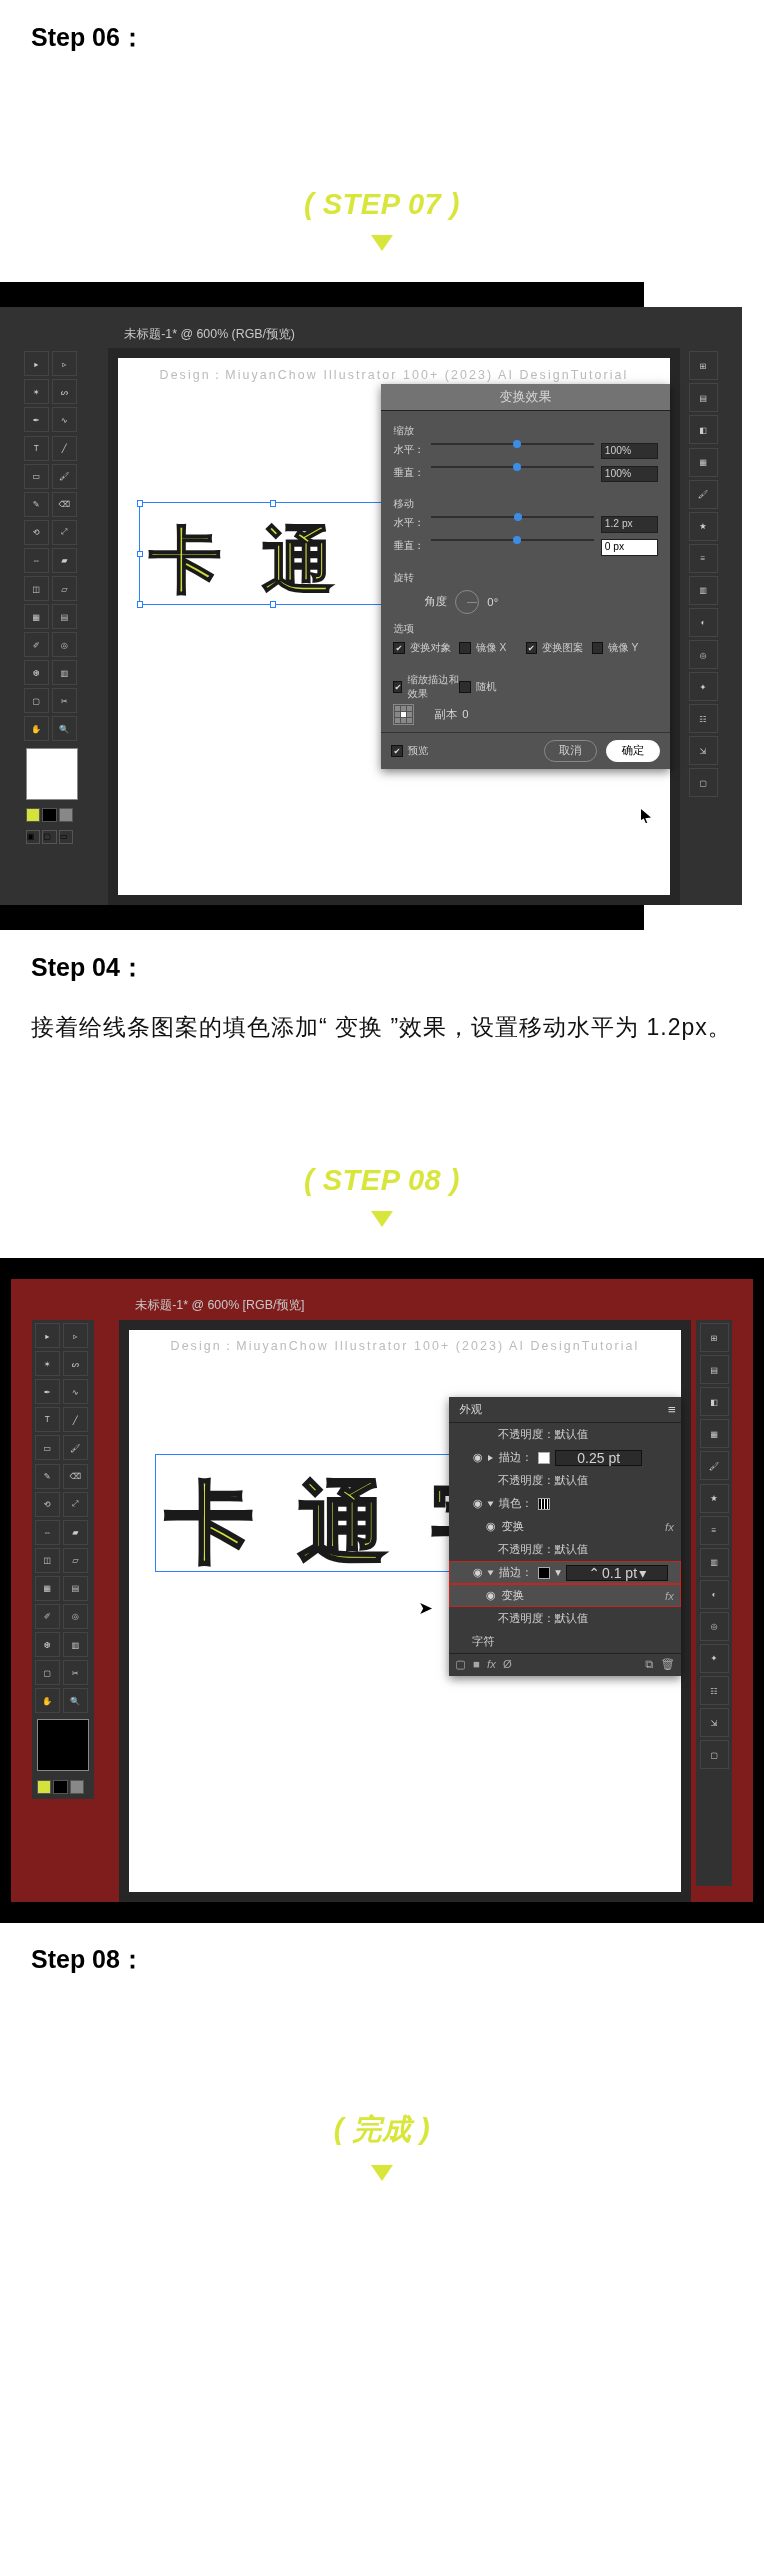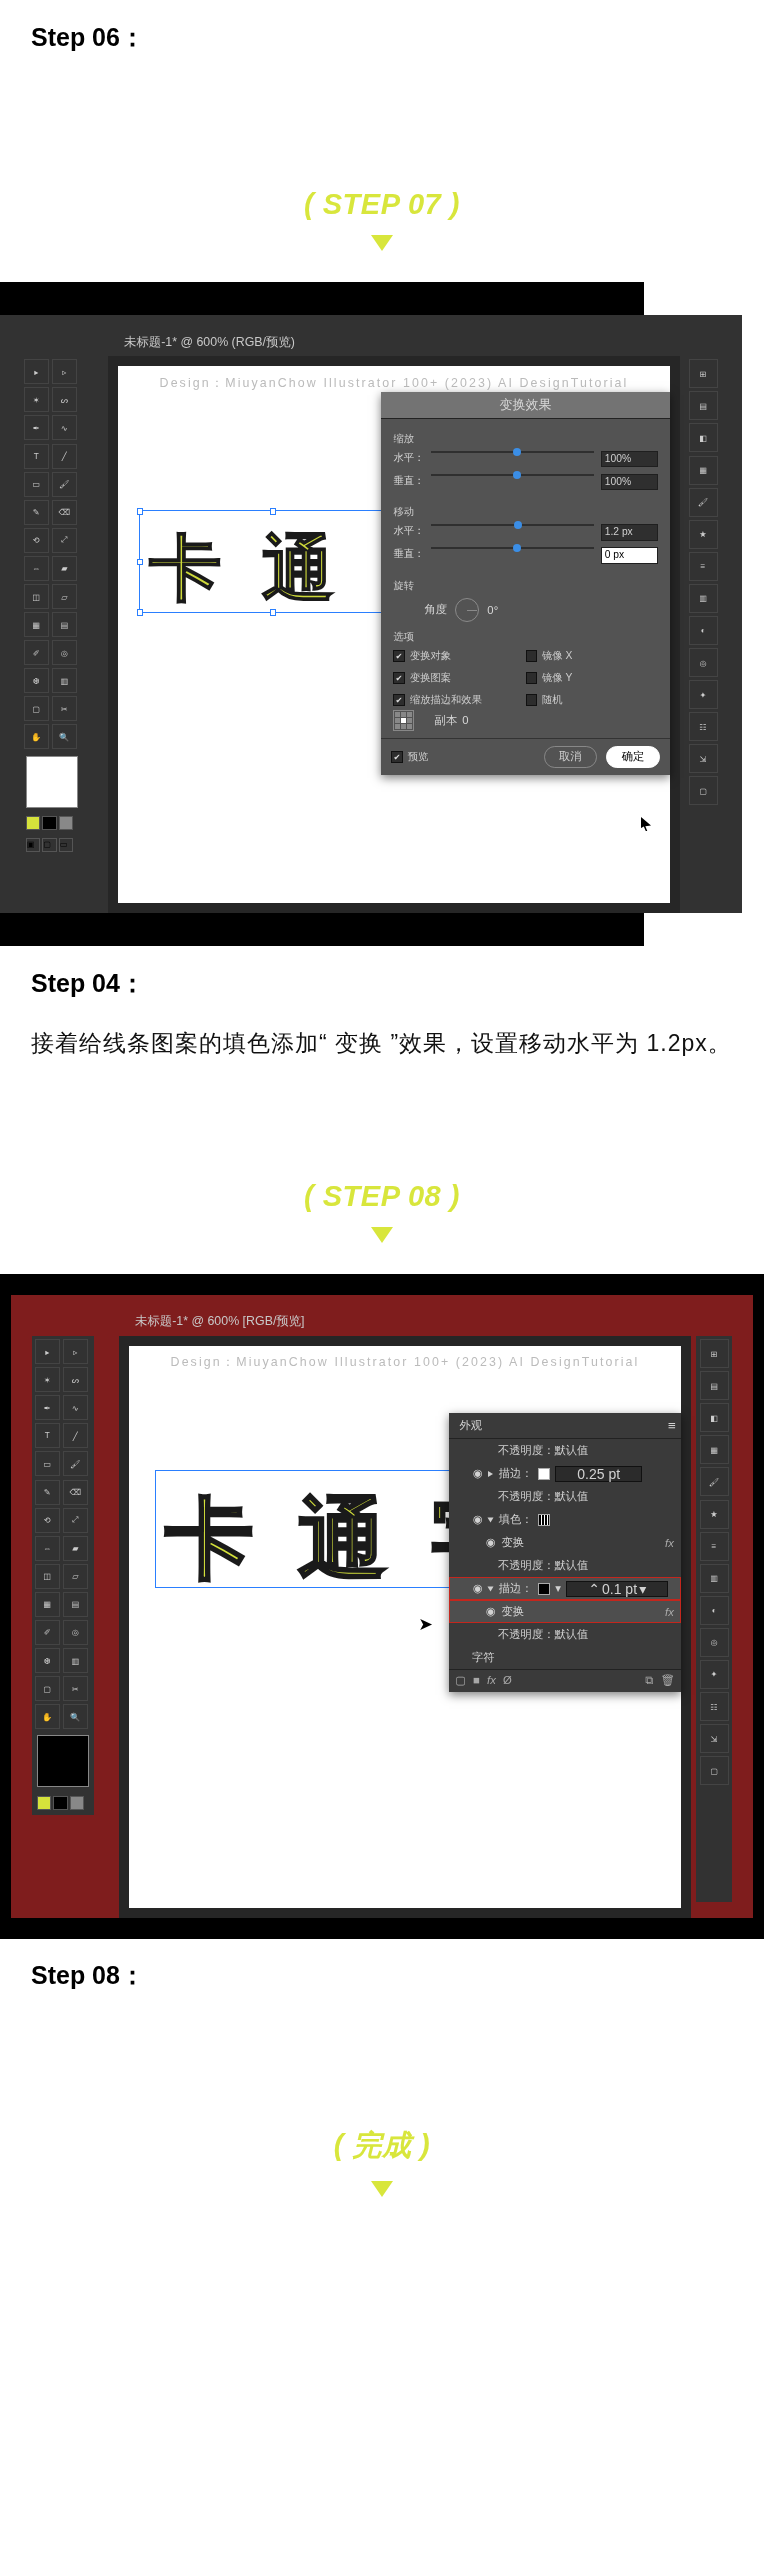--- a/index.html
+++ b/index.html
@@ -6,21 +6,21 @@
   body { background: #fff; font-family: -apple-system, "PingFang SC", "Microsoft YaHei", sans-serif; width: 764px; }
   .wrap { width: 764px; padding: 20.6px 31px; }
   .step-title { font-size: 25px; font-weight: 700; color: #000; margin-bottom: 20.6px; }
   .step-desc { font-size: 23px; color: #111; line-height: 2.0; letter-spacing: 1px; font-weight: 400; }
 
   .divider-block { text-align: center; margin: 93px 0 31px; }
   .divider-label { display: inline-block; color: #d8e63c; font-size: 29px; font-weight: 800; font-style: italic; letter-spacing: 0.5px; }
   .tri-down { width: 0; height: 0; margin: 14.4px auto 0; border-left: 11.3px solid transparent; border-right: 11.3px solid transparent; border-top: 16.5px solid #d8e63c; }
 
   
-  .shot { width: 644px; background: #000; padding: 33px 0; margin-top: 31px; }
+  .shot { width: 644px; background: #000; padding: 25px 0; margin-top: 31px; }
   .ai-window { position: relative; width: 742px; height: 598px; margin: 0 auto; background: #323232; }
   .tabbar { position: absolute; left: 124px; top: 18.5px; color: #c8c8c8; font-size: 12.4px; }
   .canvas-wrap { position: absolute; left: 108px; right: 62px; top: 41px; bottom: 0; background: #262626; padding: 10.3px; }
   .artboard { width: 100%; height: 100%; background: #fff; position: relative; overflow: hidden;
     background-image: linear-gradient(#e5e5e5 0.5px, transparent 0.5px), linear-gradient(90deg, #e5e5e5 0.5px, transparent 0.5px);
     background-size: 31px 31px; }
   .watermark { position: absolute; top: 8.2px; width: 100%; text-align: center; font-size: 12.4px; color: #bbb; letter-spacing: 2.1px; }
   .sel { position: absolute; left: 20.6px; top: 144px; width: 268px; height: 103px; border: 1px solid #2a7fff; }
   .sel-h { position: absolute; width: 6.2px; height: 6.2px; background: #fff; border: 1px solid #2a7fff; }
   .sel-h.tl{top:-3.1px;left:-3.1px}.sel-h.tr{top:-3.1px;right:-3.1px}.sel-h.bl{bottom:-3.1px;left:-3.1px}.sel-h.br{bottom:-3.1px;right:-3.1px}
@@ -41,21 +41,21 @@
   .sect-lab { font-size: 10.3px; margin: 3.1px 0 5.2px; color: #ccc; }
   .row { display: flex; align-items: flex-start; height: 23px; gap: 6.2px; }
   .row .lab { width: 31px; font-size: 10.3px; }
   .row .slider { flex: 1; height: 2.1px; background: #2f2f2f; position: relative; }
   .row .slider .thumb { position: absolute; top: -3.1px; width: 8.2px; height: 8.2px; border-radius: 50%; background: #3b8ee6; }
   .row .valbox { width: 57px; height: 16.5px; background: #2f2f2f; border: 0.5px solid #1f1f1f; color: #cfcfcf; font-size: 10.3px; padding: 1px 3.1px; text-align: left; }
   .row .valbox.hl { background: #fff; color: #000; }
   .rotate-sec { display: flex; align-items: center; gap: 8.2px; margin: 4.1px 0 5.2px 31px; }
   .dial { width: 24px; height: 24px; border: 1px solid #8a8a8a; border-radius: 50%; position: relative; }
   .dial::after { content: ""; position: absolute; top: 50%; left: 50%; width: 10.3px; height: 1px; background: #8a8a8a; transform-origin: left center; }
-  .opt-grid { display: grid; grid-template-columns: 1fr 1fr; row-gap: 8px; margin-bottom: 2px; }
+  .opt-grid { display: grid; grid-template-columns: 1fr 1fr 1fr 1fr; row-gap: 18px; margin-bottom: 2px; }
   .chk { display: flex; align-items: center; gap: 5.2px; color: #ccc; font-size: 10.3px; }
   .chk .box { width: 11.3px; height: 11.3px; background: #2d2d2d; border: 0.5px solid #111; display: inline-flex; align-items: center; justify-content: center; color: #ddd; font-size: 9.3px; }
   .chk .box.on::after { content: "✔"; font-size: 8.2px; }
   .reg { display: flex; align-items: center; gap: 20.6px; margin-top: 3.1px; }
   .reg .nine { width: 20.6px; height: 20.6px; border: 1px solid #888; display: grid; grid-template-columns: repeat(3,1fr); grid-template-rows: repeat(3,1fr); gap: 1px; padding: 1px; }
   .reg .nine span { background: #888; }
   .reg .nine span.c { background: #fff; }
   .reg .copies { display: flex; align-items: center; gap: 5.2px; }
   .dlg-foot { border-top: 0.5px solid #333; padding: 7.2px 10.3px; display: flex; align-items: center; gap: 9.3px; }
   .dlg-foot .spacer { flex: 1; }

